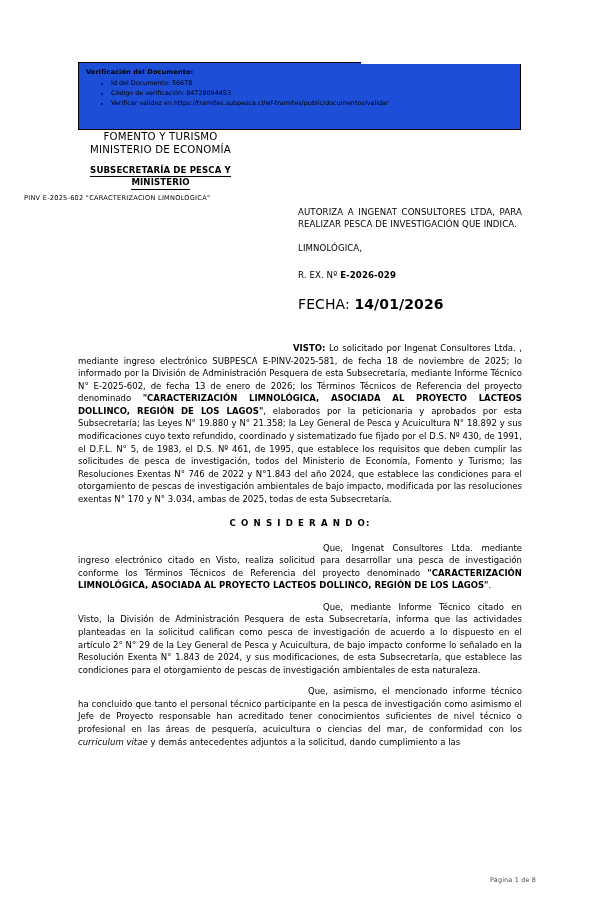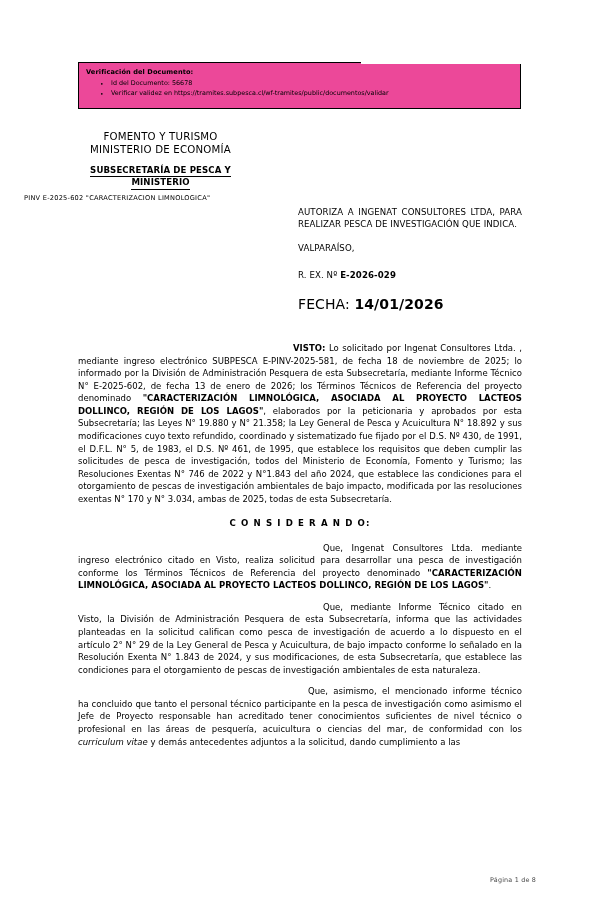--- a/index.html
+++ b/index.html
@@ -17,22 +17,22 @@
   }
 
   
   .verif-box {
     position: absolute;
     left: 78px;
     top: 62px;
     width: 443px;
     box-sizing: border-box;
     border: 1.2px solid #000;
-    background: #ec4899;
-    padding: 5px 6px 10px 7px;
+    background: #1d4ed8;
+    padding: 5px 6px 21px 7px;
   }
   .verif-title {
     font-size: 6.6px;
     font-weight: bold;
     letter-spacing: 0.1px;
     margin-bottom: 2px;
   }
   .verif-list {
     margin: 0;
     padding: 0 0 0 14px;
@@ -179,39 +179,40 @@
   }
 </style>
 </head>
 <body>
 
 <div class="verif-box">
   <div class="box-notch"></div>
   <div class="verif-title">Verificación del Documento:</div>
   <ul class="verif-list">
     <li><span class="bullet">•</span><span>Id del Documento: 56678</span></li>
+    <li><span class="bullet">•</span><span>Código de verificación: 84728094453</span></li>
     <li><span class="bullet">•</span><span>Verificar validez en https://tramites.subpesca.cl/wf-tramites/public/documentos/validar</span></li>
   </ul>
 </div>
 
 <div class="ministry">
   <div>FOMENTO Y TURISMO</div>
   <div>MINISTERIO DE ECONOMÍA</div>
 </div>
 
 <div class="subsec">
   <div><span>SUBSECRETARÍA DE PESCA Y</span></div>
   <div><span>MINISTERIO</span></div>
 </div>
 
 <div class="pinv-line">PINV E-2025-602 "CARACTERIZACION LIMNOLOGICA"</div>
 
 <div class="head-right">
   <div class="subject">AUTORIZA A INGENAT CONSULTORES LTDA, PARA REALIZAR PESCA DE INVESTIGACIÓN QUE INDICA.</div>
-  <div class="place">VALPARAÍSO,</div>
+  <div class="place">LIMNOLÓGICA,</div>
   <div class="resnum"><span>R. EX. Nº </span><b>E-2026-029</b></div>
   <div class="fecha"><span>FECHA: </span><b>14/01/2026</b></div>
 </div>
 
 <div class="body-col">
 
   <p class="para"><span class="lead-gap"></span><b>VISTO:</b><span> Lo solicitado por Ingenat Consultores Ltda. , mediante ingreso electrónico SUBPESCA E-PINV-2025-581, de fecha 18 de noviembre de 2025; lo informado por la División de Administración Pesquera de esta Subsecretaría, mediante Informe Técnico N° E-2025-602, de fecha 13 de enero de 2026; los Términos Técnicos de Referencia del proyecto denominado </span><b>"CARACTERIZACIÓN LIMNOLÓGICA, ASOCIADA AL PROYECTO LACTEOS DOLLINCO, REGIÓN DE LOS LAGOS"</b><span>, elaborados por la peticionaria y aprobados por esta Subsecretaría; las Leyes N° 19.880 y N° 21.358; la Ley General de Pesca y Acuicultura N° 18.892 y sus modificaciones cuyo texto refundido, coordinado y sistematizado fue fijado por el D.S. Nº 430, de 1991, el D.F.L. N° 5, de 1983, el D.S. Nº 461, de 1995, que establece los requisitos que deben cumplir las solicitudes de pesca de investigación, todos del Ministerio de Economía, Fomento y Turismo; las Resoluciones Exentas N° 746 de 2022 y N°1.843 del año 2024, que establece las condiciones para el otorgamiento de pescas de investigación ambientales de bajo impacto, modificada por las resoluciones exentas N° 170 y N° 3.034, ambas de 2025, todas de esta Subsecretaría.</span></p>
 
   <div class="considerando">C O N S I D E R A N D O:</div>
 

